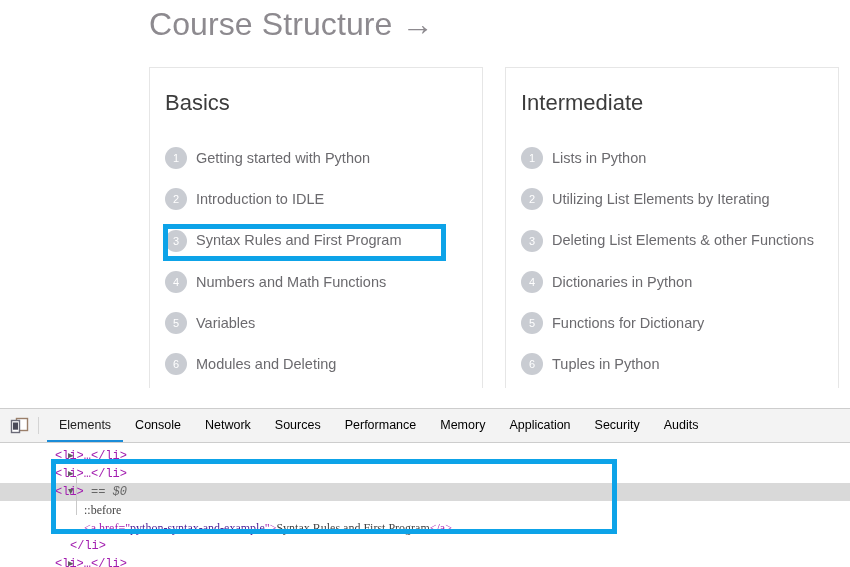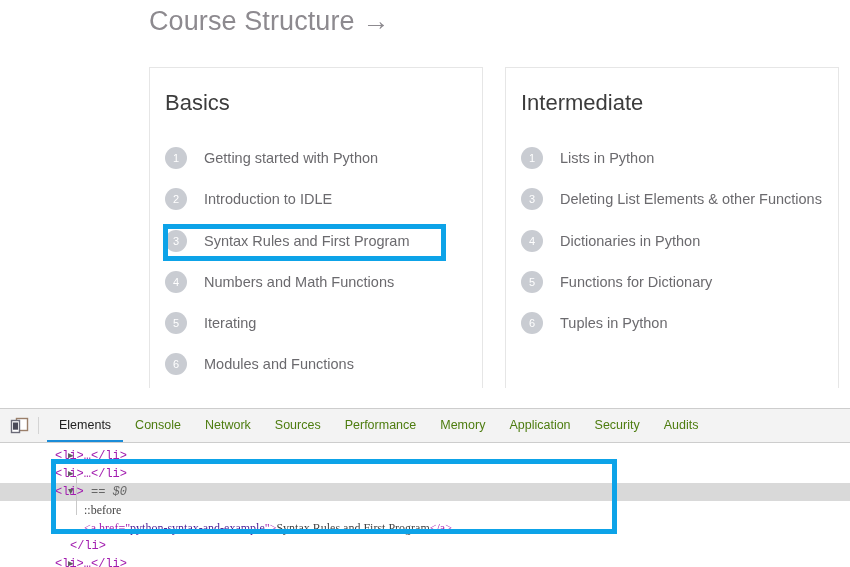--- a/index.html
+++ b/index.html
@@ -22,21 +22,21 @@
     width: 850px;
     height: 388px;
     background: #ffffff;
     overflow: hidden;
   }
 
   #page-title {
     position: absolute;
     left: 149px;
     top: 6px;
-    font-size: 27px;
+    font-size: 32px;
     font-weight: 400;
     color: #8d8a8f;
     letter-spacing: 0.1px;
     white-space: nowrap;
   }
 
   .card {
     position: absolute;
     top: 67px;
     width: 334px;
@@ -89,21 +89,20 @@
     font-size: 11px;
     line-height: 22px;
     text-align: center;
     vertical-align: middle;
     margin-right: 9px;
     font-family: "Liberation Sans", sans-serif;
   }
 
   .item-label {
     vertical-align: middle;
-    margin-left: 8px;
   }
 
   
   #page-highlight-box {
     position: absolute;
     left: 163px;
     top: 224px;
     width: 283px;
     height: 37px;
     border: 5px solid #0da3e8;
@@ -151,21 +150,21 @@
     display: flex;
     align-items: stretch;
     margin-left: 8px;
   }
 
   .dt-tab {
     padding: 0 12px;
     display: flex;
     align-items: center;
     font-size: 12.5px;
-    color: #4d7c0f;
+    color: #000000;
     white-space: nowrap;
     border-bottom: 2px solid transparent;
     box-sizing: border-box;
   }
   .dt-tab.active {
     color: #222222;
     border-bottom: 2px solid #1a8cd8;
   }
 
   
@@ -247,33 +246,36 @@
       <li>
         <span class="num-badge">2</span><span class="item-label">Introduction to IDLE</span>
       </li>
       <li>
         <span class="num-badge">3</span><span class="item-label">Syntax Rules and First Program</span>
       </li>
       <li>
         <span class="num-badge">4</span><span class="item-label">Numbers and Math Functions</span>
       </li>
       <li>
-        <span class="num-badge">5</span><span class="item-label">Iterating</span>
-      </li>
-      <li>
-        <span class="num-badge">6</span><span class="item-label">Modules and Functions</span>
+        <span class="num-badge">5</span><span class="item-label">Variables</span>
+      </li>
+      <li>
+        <span class="num-badge">6</span><span class="item-label">Modules and Deleting</span>
       </li>
     </ul>
   </div>
 
   <div class="card" id="card-intermediate">
     <div class="card-title">Intermediate</div>
     <ul class="card-list">
       <li>
         <span class="num-badge">1</span><span class="item-label">Lists in Python</span>
+      </li>
+      <li>
+        <span class="num-badge">2</span><span class="item-label">Utilizing List Elements by Iterating</span>
       </li>
       <li>
         <span class="num-badge">3</span><span class="item-label">Deleting List Elements &amp; other Functions</span>
       </li>
       <li>
         <span class="num-badge">4</span><span class="item-label">Dictionaries in Python</span>
       </li>
       <li>
         <span class="num-badge">5</span><span class="item-label">Functions for Dictionary</span>
       </li>

